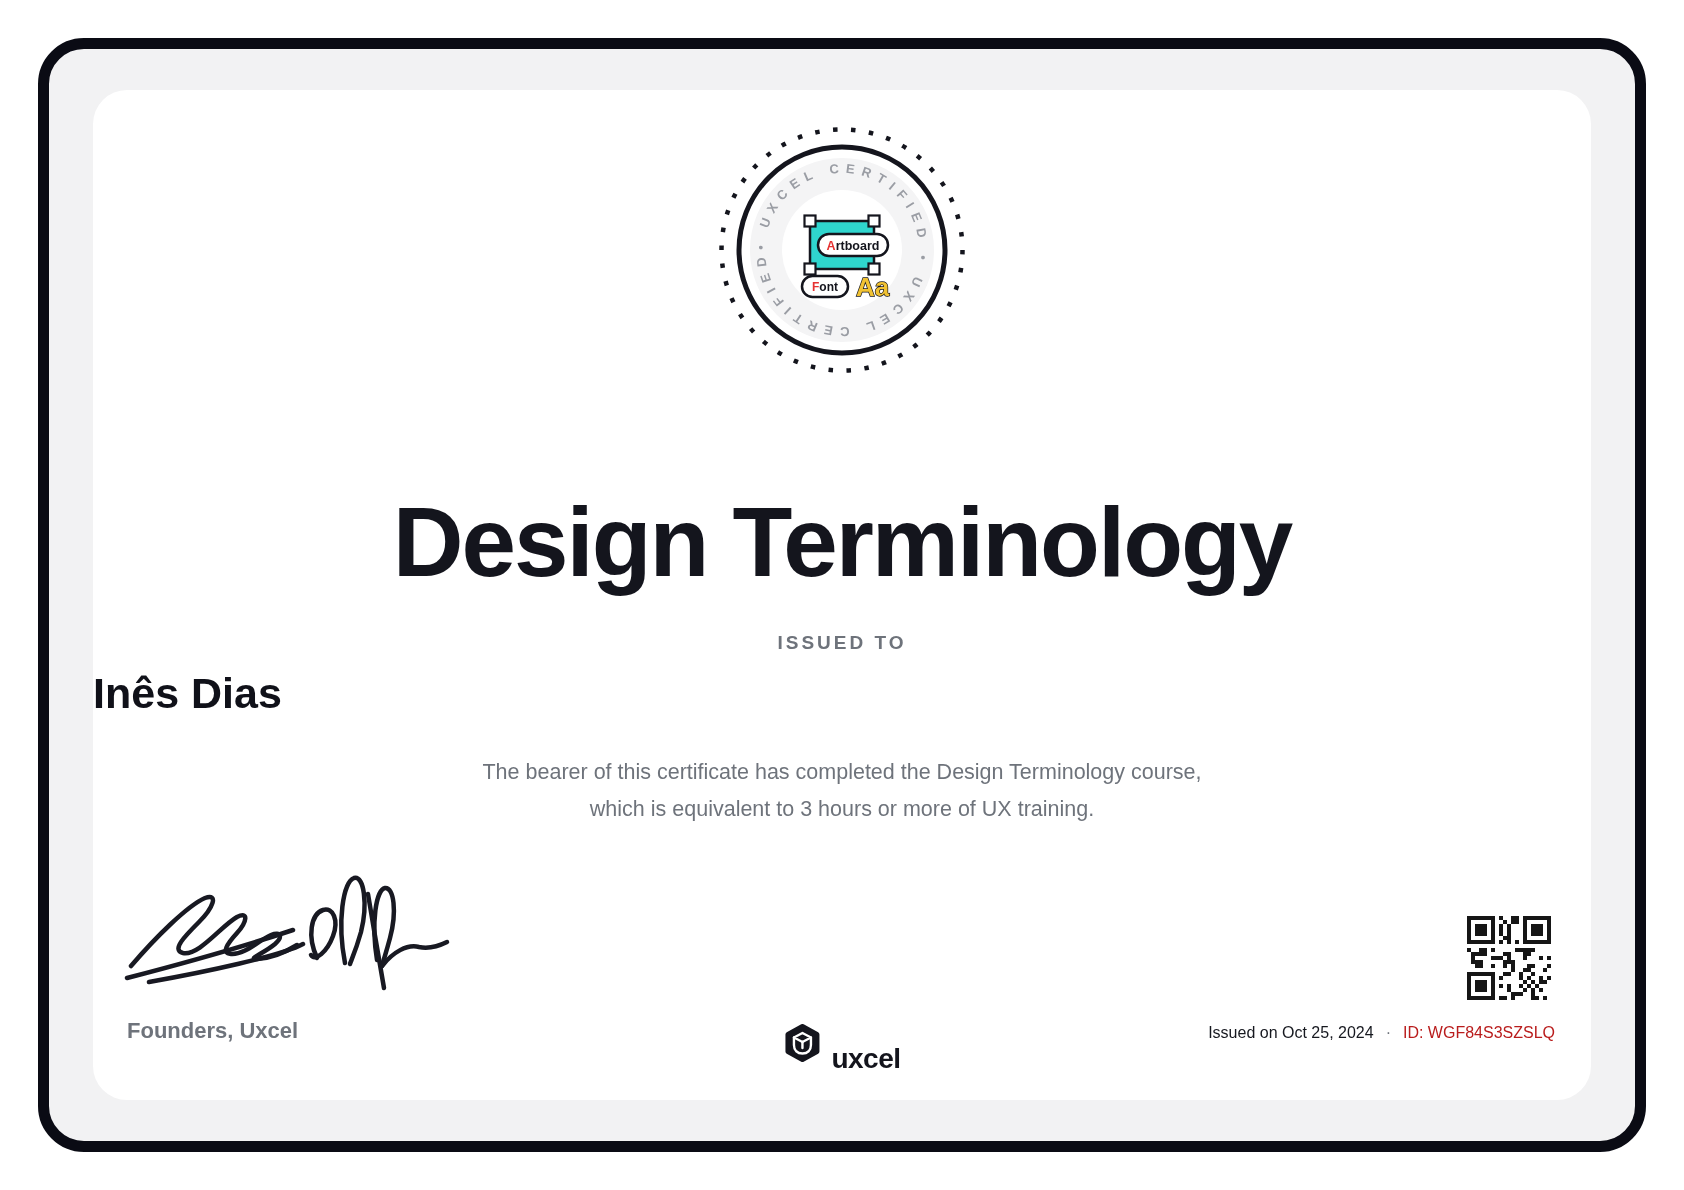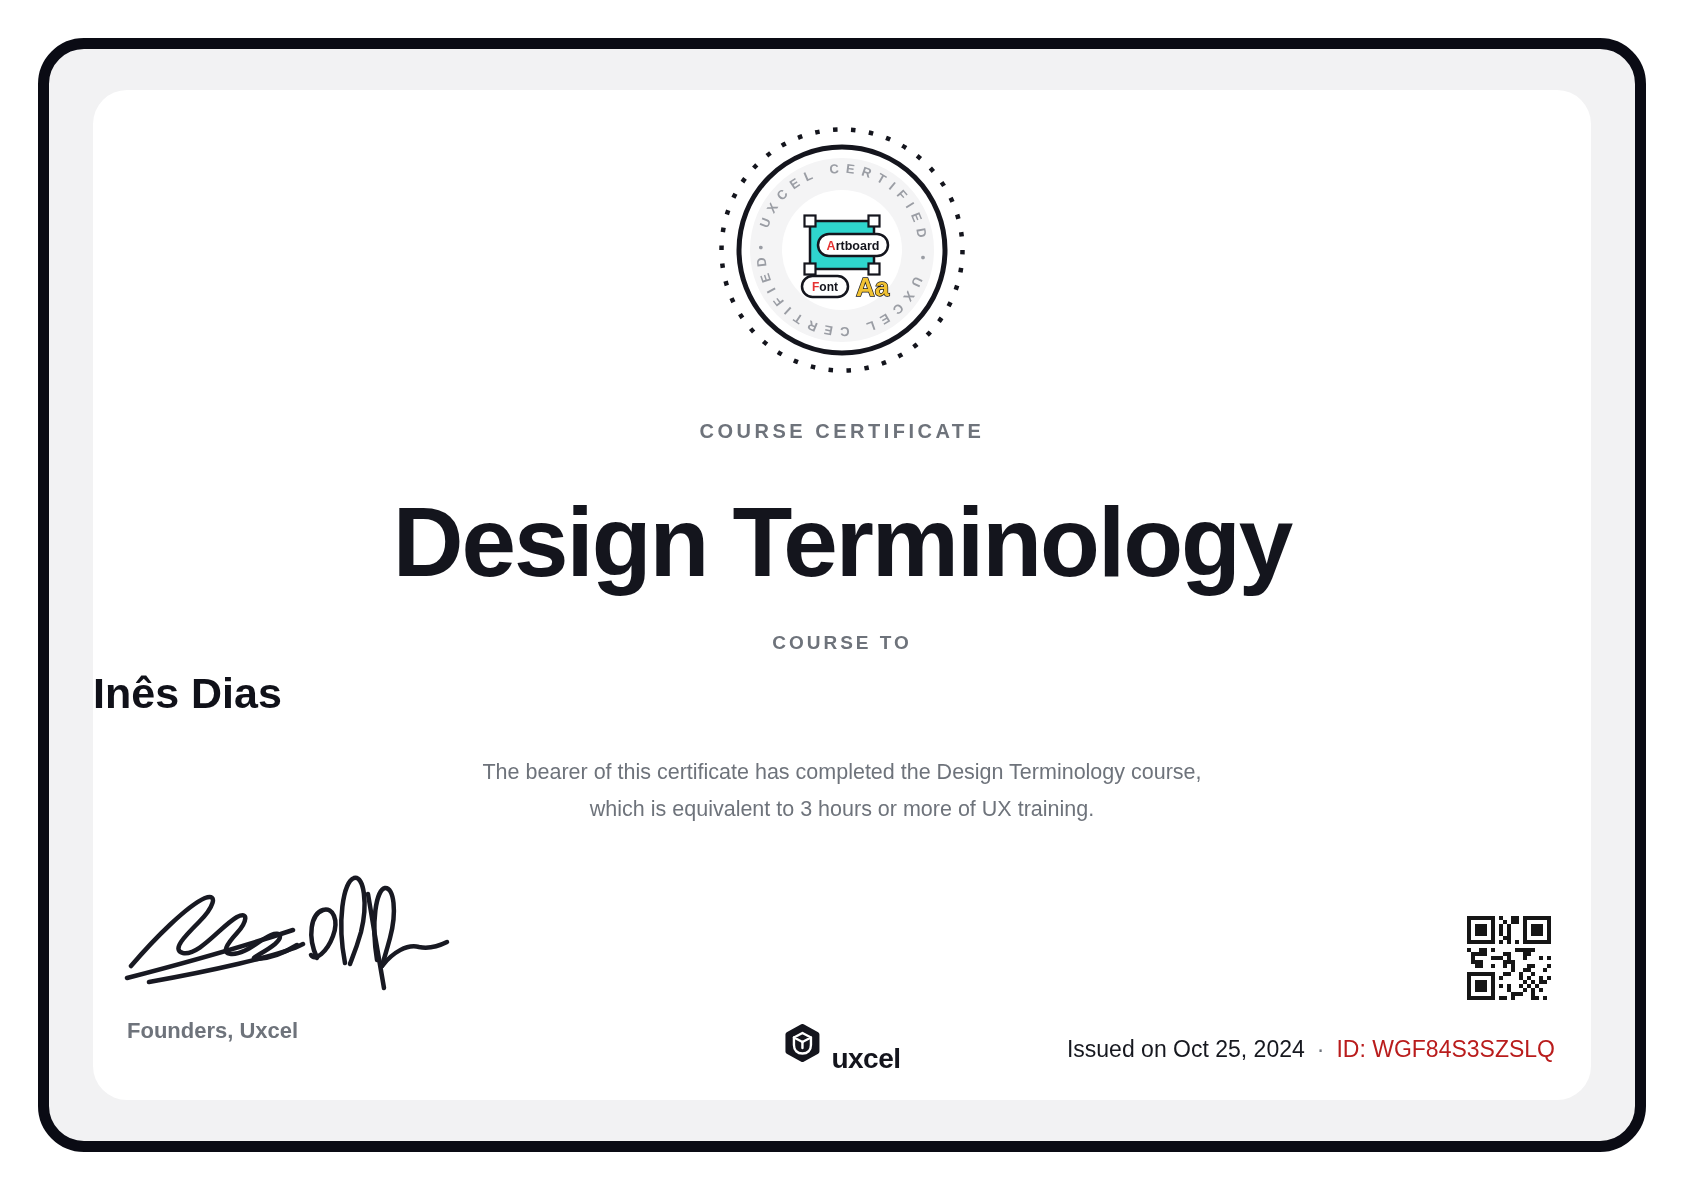--- a/index.html
+++ b/index.html
@@ -54,21 +54,21 @@
     display:flex;align-items:center;gap:10px;
   }
   .brand-text{
     font-size:28px;font-weight:700;color:#14151d;letter-spacing:-0.5px;margin-top:33px;
   }
   .issue-block{
     position:absolute;right:36px;top:822px;
     display:flex;flex-direction:column;align-items:flex-end;
   }
   .issue-line{
-    margin-top:28px;font-size:23px;display:flex;align-items:center;gap:12px;
+    margin-top:16px;font-size:16px;display:flex;align-items:center;gap:12px;
     white-space:nowrap;
   }
   .issued-on{color:#16181f;}
   .dot-sep{color:#6e737b;}
   .cert-id{color:#b91c1c;}
   svg text{font-family:"Liberation Sans", sans-serif;}
 </style>
 </head>
 <body>
 
@@ -101,23 +101,22 @@
             </text>
             <rect x="86" y="152" width="46" height="21" rx="10.5" fill="#ffffff" stroke="#14151d" stroke-width="2.5"></rect>
             <text x="109" y="167" text-anchor="middle" font-size="12" font-weight="700" fill="#14151d">
               <tspan fill="#e63232">F</tspan><tspan>ont</tspan>
             </text>
             <text x="140" y="172" font-size="26" font-weight="700" fill="#f1c232" stroke="#14151d" stroke-width="1.4" style="paint-order:stroke">Aa</text>
           </g>
         </svg>
       </div>
 
-      <div class="course-label">COURSE CERTIFICATE</div>
       <div class="title">Design Terminology</div>
-      <div class="issued-to">COURSE TO</div>
+      <div class="issued-to">ISSUED TO</div>
       <div class="recipient">Inês Dias</div>
       <div class="desc">
         <div>The bearer of this certificate has completed the Design Terminology course,</div>
         <div>which is equivalent to 3 hours or more of UX training.</div>
       </div>
 
       <div class="signatures">
         <svg width="332" height="132" viewBox="0 0 332 132" fill="none" stroke="#181922" stroke-width="4.5" stroke-linecap="round" stroke-linejoin="round">
           <g>
             <path d="M10,106 C34,78 66,46 84,38 C98,33 92,48 78,62 C64,76 50,90 62,93 C78,96 100,66 116,57 C128,51 126,62 116,73 C106,84 100,93 110,94 C124,95 138,80 150,75 C160,71 162,77 154,84 C142,94 126,99 136,99 C152,98 168,90 176,85"></path>

